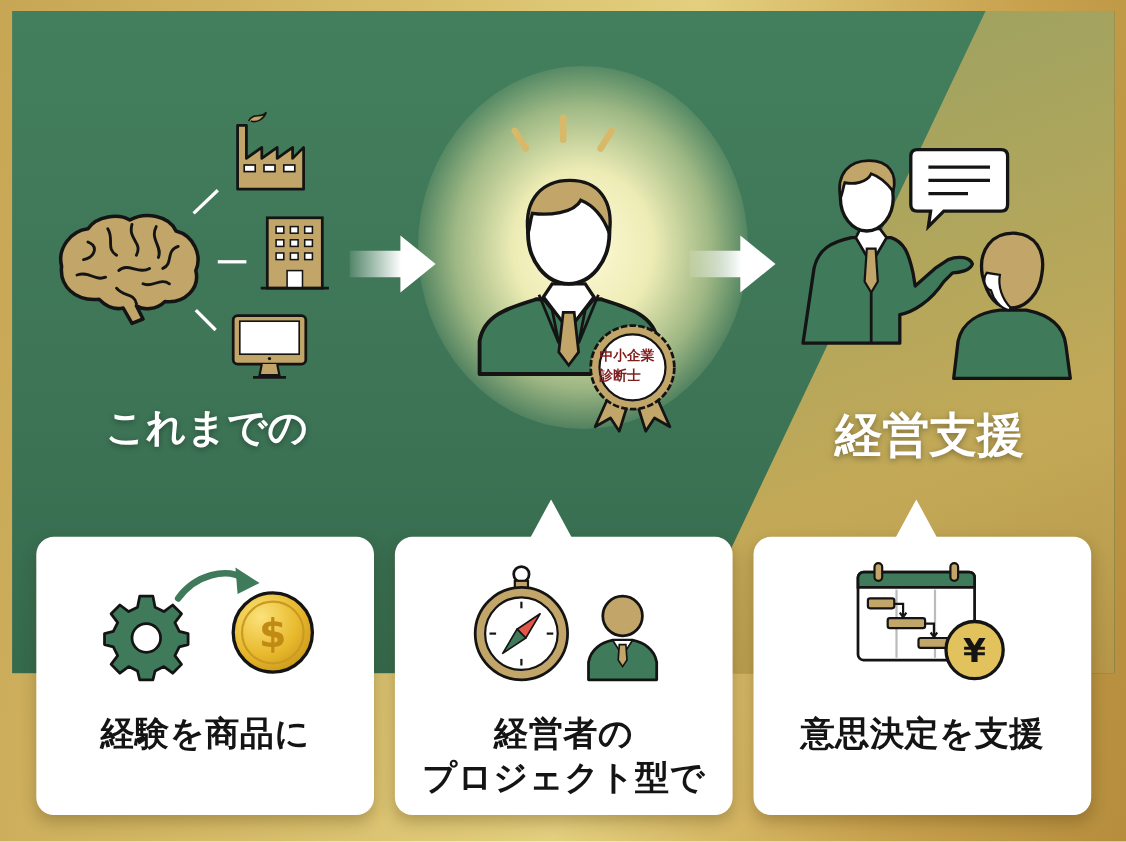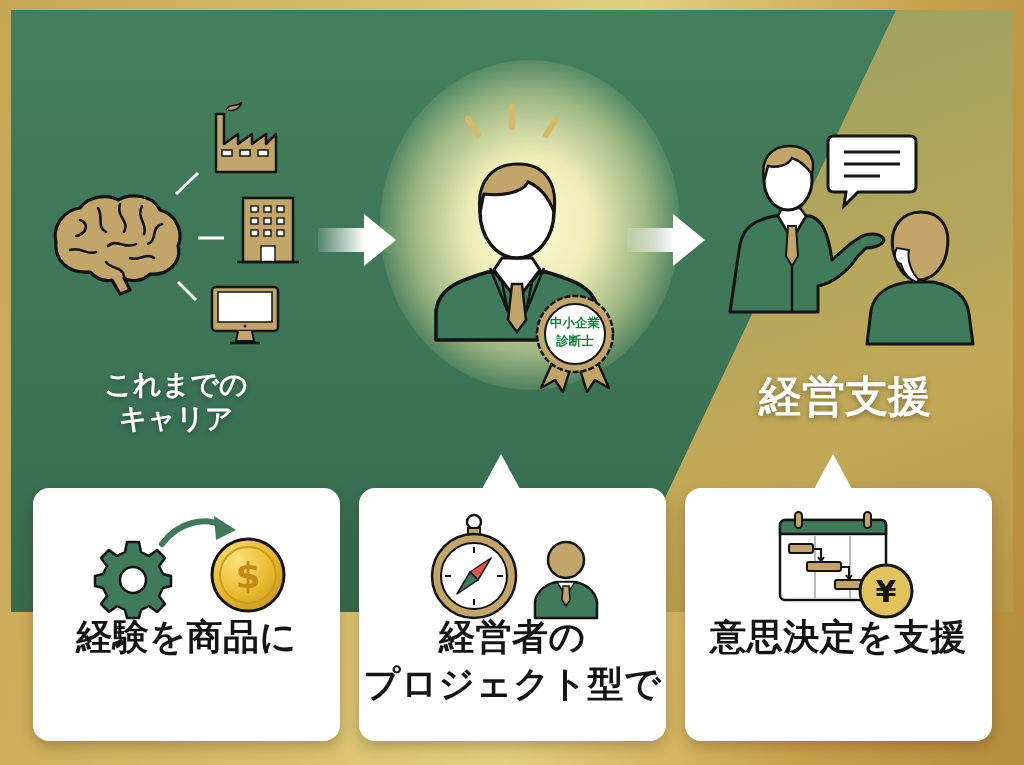--- a/index.html
+++ b/index.html
@@ -23,40 +23,40 @@
     position: absolute; left: 380px; top: 60px; width: 300px; height: 330px;
     border-radius: 50%;
     background: radial-gradient(ellipse at center, rgba(253,251,214,1) 0%, rgba(247,242,186,0.95) 30%, rgba(220,225,160,0.6) 55%, rgba(120,160,110,0.0) 75%);
   }
   .abs { position: absolute; }
   .stage-label {
     position: absolute; color: #ffffff; font-weight: bold;
     text-shadow: 0 2px 6px rgba(0,0,0,0.35);
     text-align: center; line-height: 1.22;
   }
-  .lbl-career { left: 56px; top: 368px; width: 240px; font-size: 28px; }
+  .lbl-career { left: 68px; top: 368px; width: 240px; font-size: 36px; }
   .lbl-support { left: 745px; top: 370px; width: 200px; font-size: 43px; }
   .card {
     position: absolute; top: 488px; height: 253px; width: 307px;
     background: #ffffff; border-radius: 16px;
     box-shadow: 0 6px 14px rgba(60,40,0,0.28);
   }
   .card1 { left: 33px; }
   .card2 { left: 359px; }
   .card3 { left: 685px; }
   .card .pointer {
     position: absolute; top: -34px; width: 0; height: 0;
     border-left: 19px solid transparent; border-right: 19px solid transparent;
     border-bottom: 35px solid #ffffff;
   }
   .card2 .pointer { left: 123px; }
   .card3 .pointer { left: 129px; }
   .card-text {
-    position: absolute; left: 0; right: 0; top: 126px;
-    text-align: center; font-size: 36px; font-weight: bold; color: #141414;
+    position: absolute; left: 0; right: 0; top: 159px;
+    text-align: center; font-size: 31px; font-weight: bold; color: #141414;
     line-height: 1.3; letter-spacing: 0.5px;
   }
   .card-text span { display: block; }
   svg { display: block; overflow: visible; }
 </style>
 </head>
 <body>
 
 <div class="panel">
   <div class="diag"></div>
@@ -108,21 +108,20 @@
   <svg width="70" height="62" viewBox="0 0 70 62">
     <rect x="2" y="2" width="66" height="44" rx="4" fill="#c2a569" stroke="#141414" stroke-width="2.5"></rect>
     <rect x="8" y="7" width="54" height="30" fill="#ffffff" stroke="#141414" stroke-width="1.5"></rect>
     <circle cx="35" cy="41" r="1.5" fill="#141414"></circle>
     <path d="M28 46 L26 56 L44 56 L42 46" fill="#c2a569" stroke="#141414" stroke-width="2"></path>
     <line x1="20" y1="58" x2="50" y2="58" stroke="#141414" stroke-width="2.5"></line>
   </svg>
 </div>
 <div class="stage-label lbl-career">
   <span style="display:block">これまでの</span>
-  <span style="display:block">キャリア</span>
 </div>
 
 <div class="abs" style="left:318px;top:212px;">
   <svg width="80" height="56" viewBox="0 0 80 56">
     <defs>
         <linearGradient id="ag1" x1="0" x2="1">
           <stop offset="0" stop-color="#fff" stop-opacity="0.1"></stop>
           <stop offset="0.6" stop-color="#fff" stop-opacity="1"></stop>
         </linearGradient>
       </defs>
@@ -159,21 +158,21 @@
     <ellipse cx="85" cy="52" rx="37" ry="46" fill="#ffffff" stroke="#141414" stroke-width="3.5"></ellipse>
     <path d="M48 52 C44 20 62 4 86 4 C112 4 126 22 122 52 C116 36 106 26 96 22 C90 34 66 36 52 34 C50 40 50 46 48 52 Z" fill="#c2a569" stroke="#141414" stroke-width="3"></path>
   </svg>
 </div>
 <div class="abs" style="left:527px;top:294px;">
   <svg width="96" height="100" viewBox="0 0 96 100">
     <path d="M30 58 L14 94 L28 86 L36 98 L46 66 Z M66 58 L82 94 L68 86 L60 98 L50 66 Z" fill="#c2a569" stroke="#141414" stroke-width="2.5" stroke-linejoin="round"></path>
     <circle cx="48" cy="40" r="38" fill="#c2a569" stroke="#141414" stroke-width="2.5" stroke-dasharray="6 2"></circle>
     <circle cx="48" cy="40" r="30" fill="#ffffff" stroke="#141414" stroke-width="2"></circle>
   </svg>
-  <div style="position:absolute;left:18px;top:20px;width:60px;text-align:center;font-size:12.5px;font-weight:bold;line-height:1.4;color:#15803d;">
+  <div style="position:absolute;left:18px;top:20px;width:60px;font-size:12.5px;font-weight:bold;line-height:1.4;color:#7f1d1d;">
     <span style="display:block">中小企業</span>
     <span style="display:block">診断士</span>
   </div>
 </div>
 
 <div class="abs" style="left:828px;top:134px;">
   <svg width="90" height="74" viewBox="0 0 90 74">
     <path d="M6 2 L82 2 C86 2 88 4 88 8 L88 52 C88 56 86 58 82 58 L30 58 L16 72 L18 58 L6 58 C2 58 0 56 0 52 L0 8 C0 4 2 2 6 2 Z" fill="#ffffff" stroke="#141414" stroke-width="3"></path>
     <line x1="16" y1="18" x2="72" y2="18" stroke="#141414" stroke-width="3"></line>
     <line x1="16" y1="30" x2="72" y2="30" stroke="#141414" stroke-width="3"></line>

